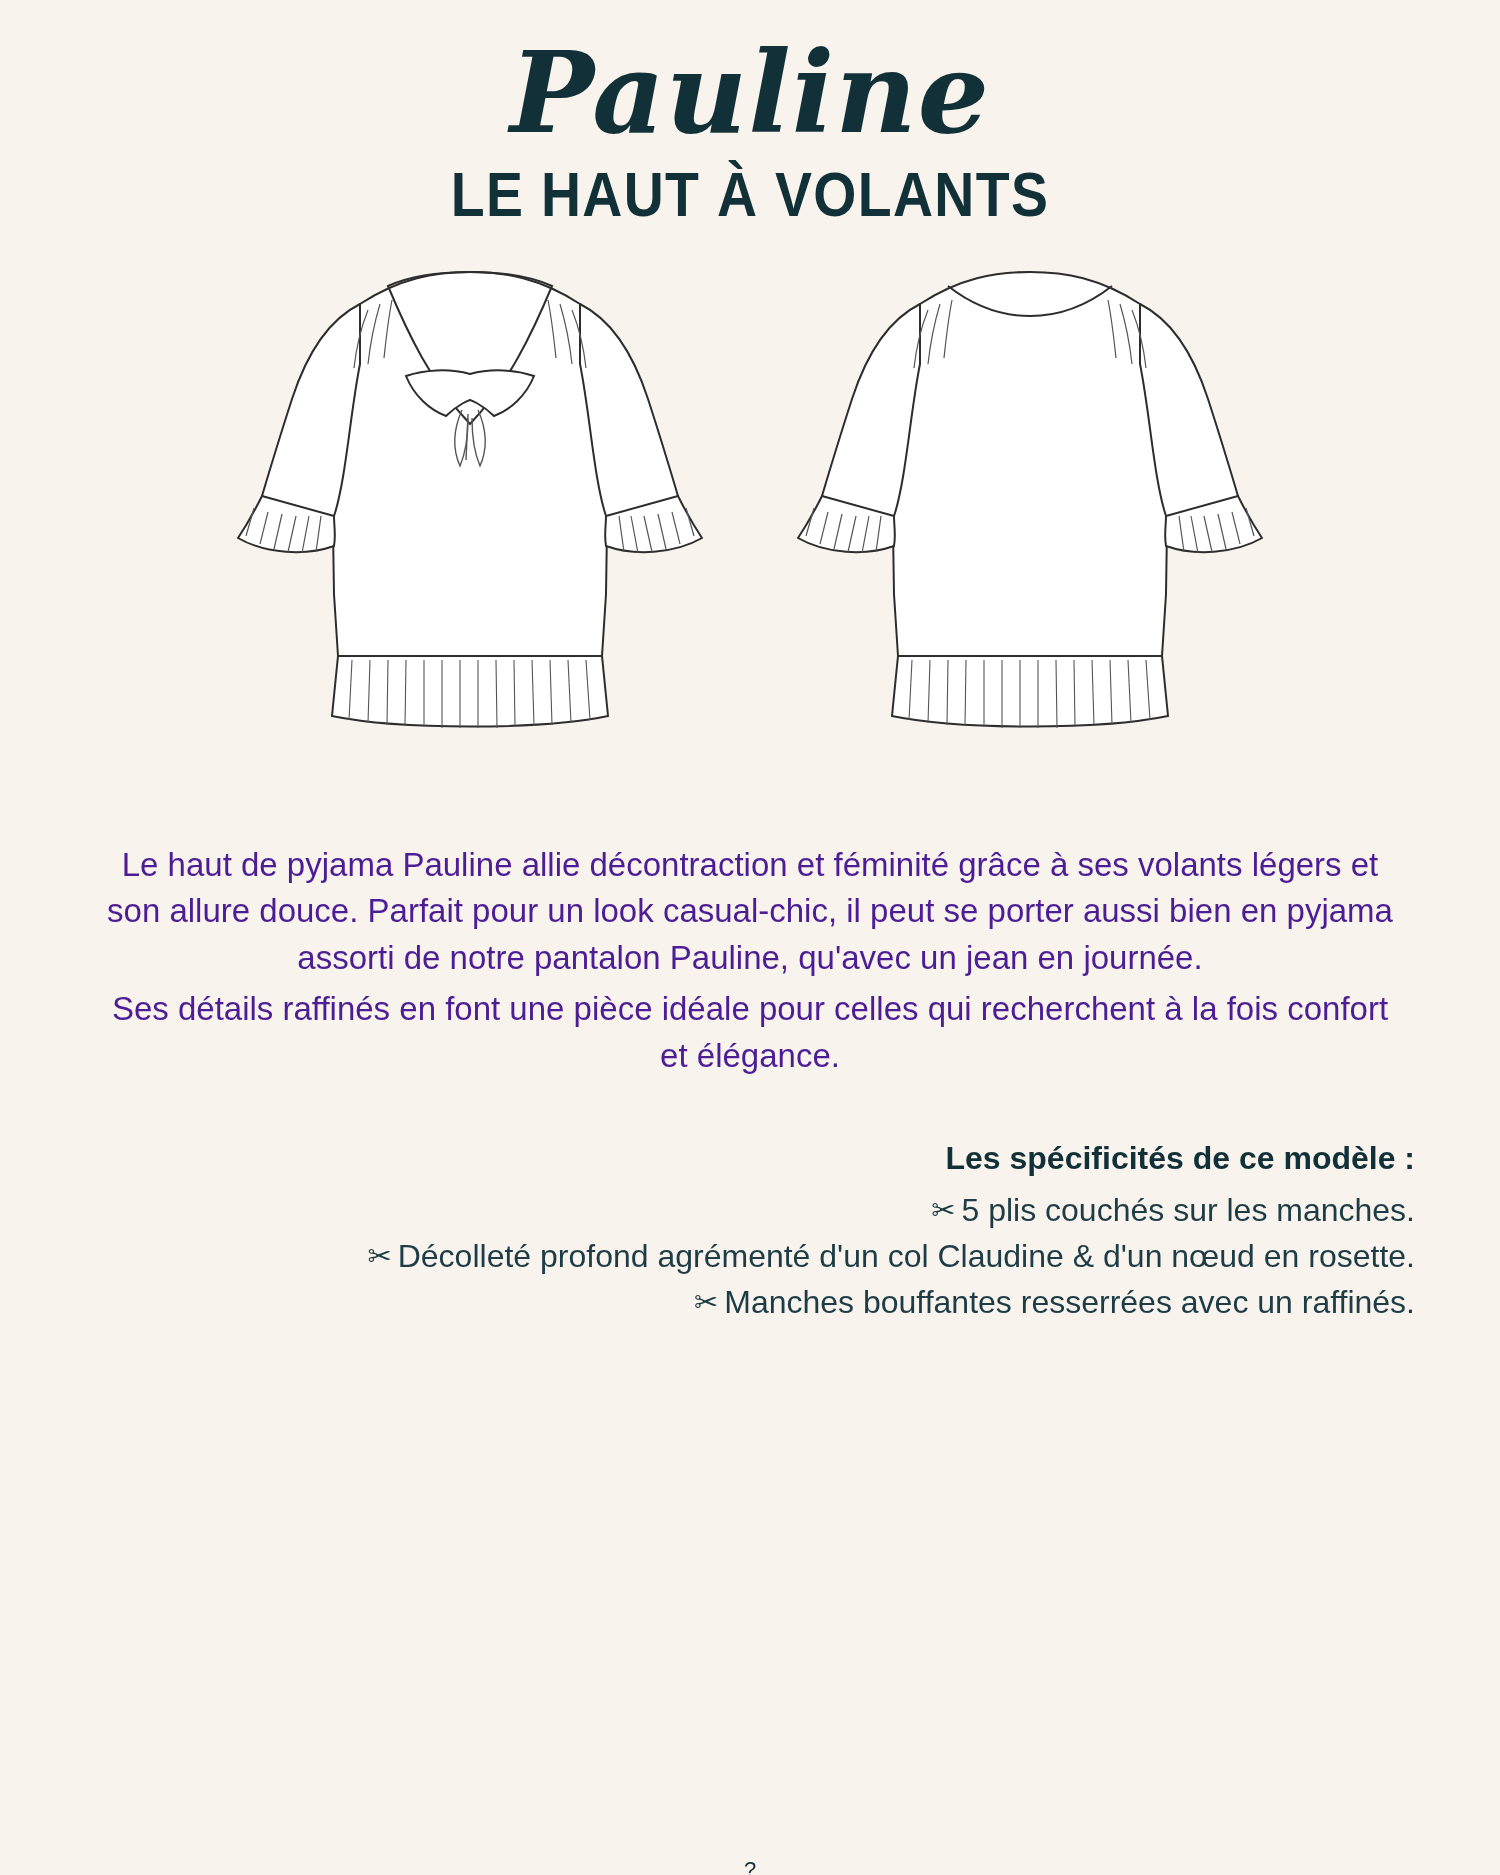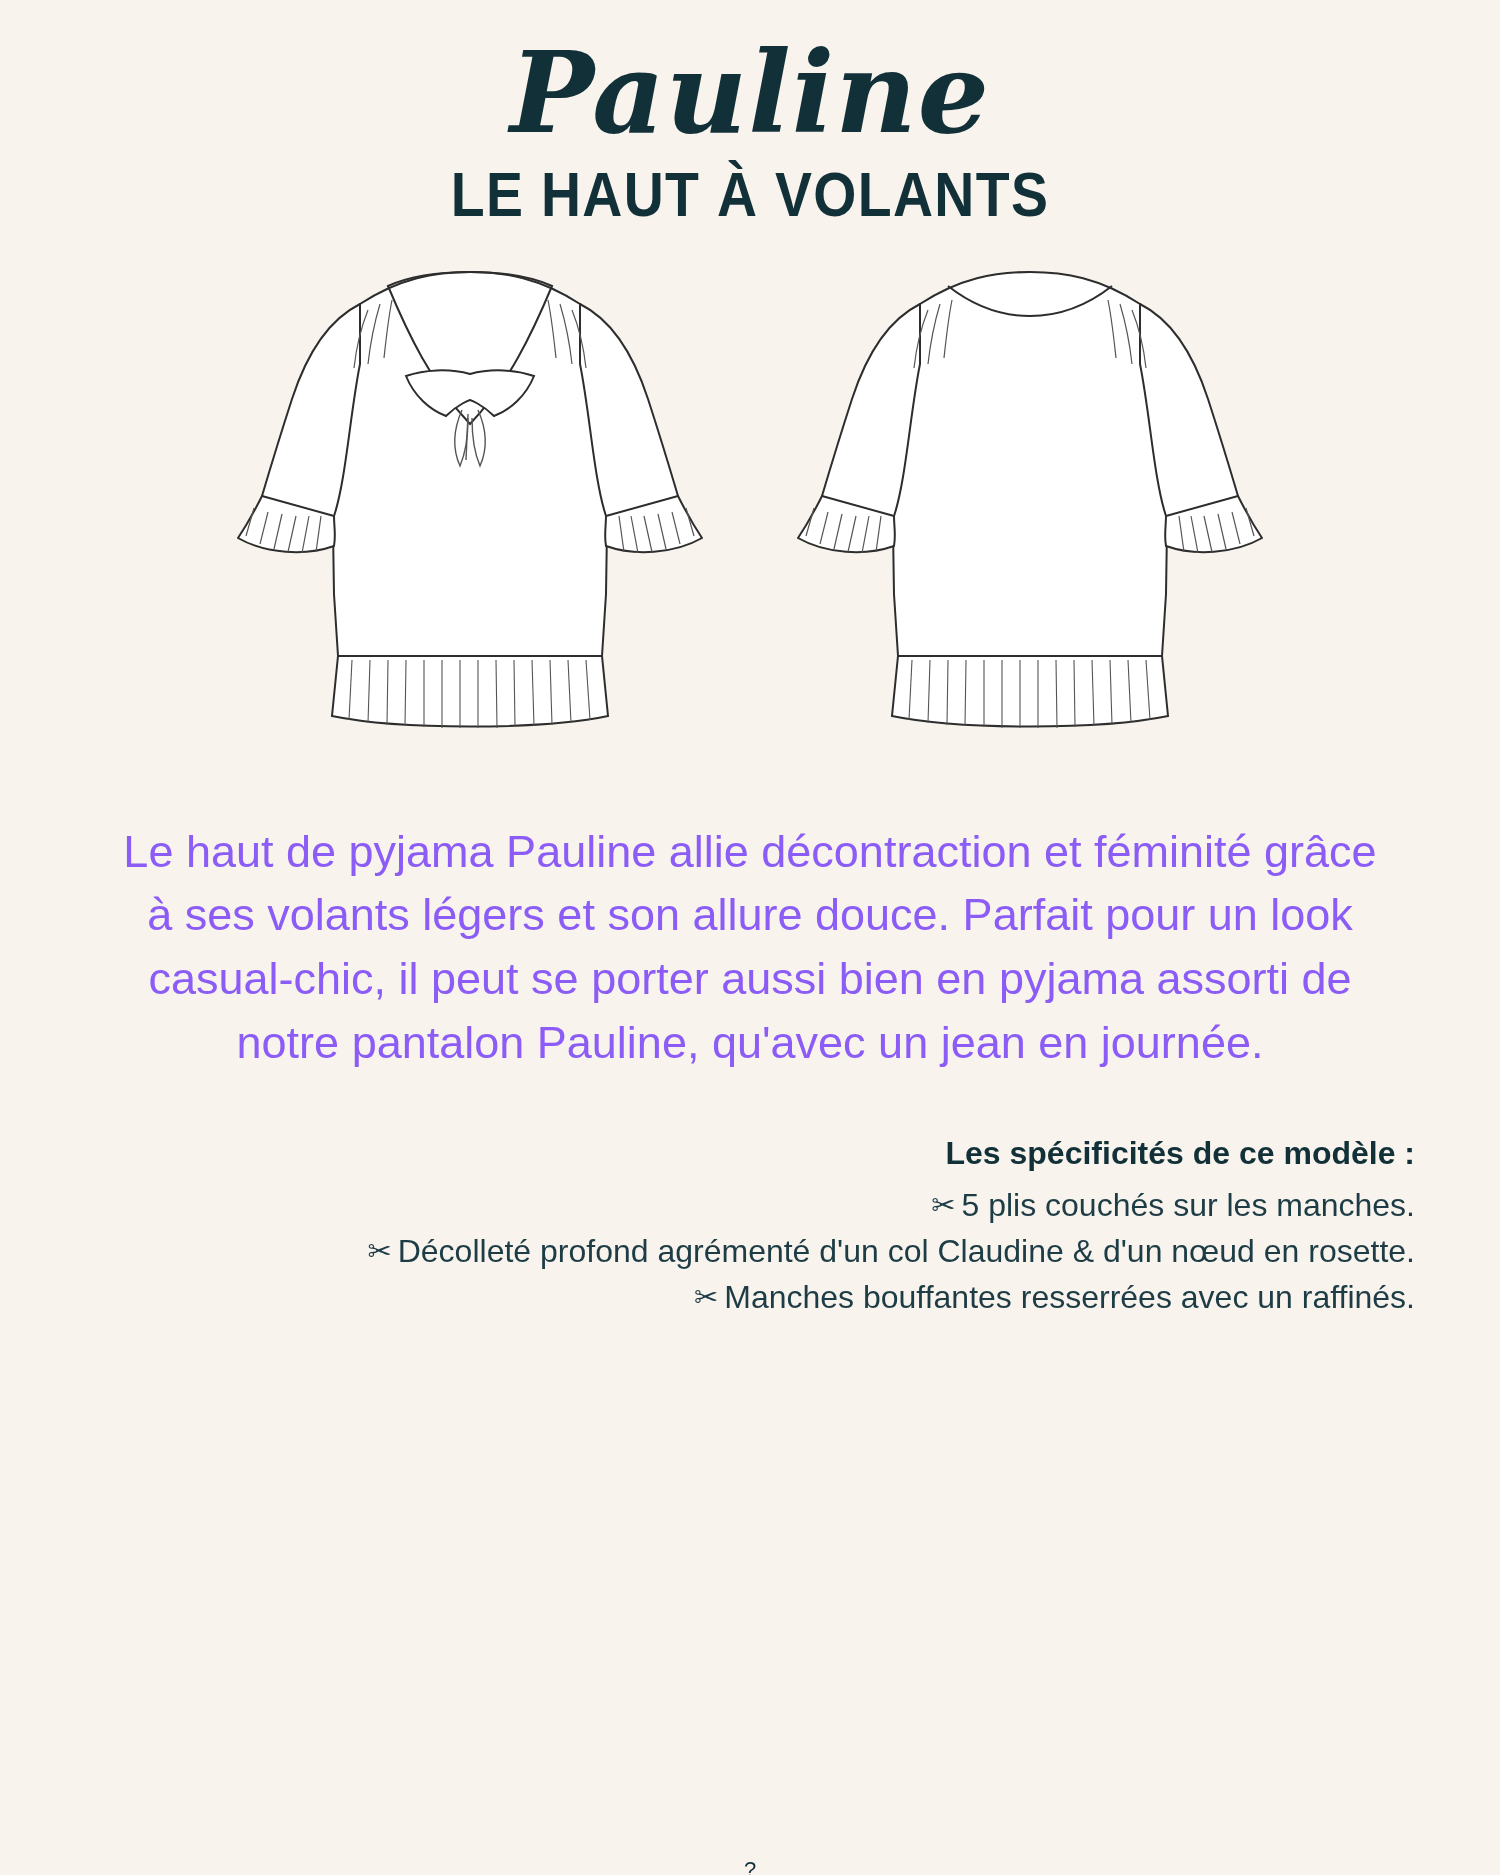--- a/index.html
+++ b/index.html
@@ -54,26 +54,26 @@
     justify-content: center;
     gap: 40px;
   }
   .garment-figure {
     width: 520px;
     height: 470px;
   }
 
   
   .description {
-    margin: 86px auto 0 auto;
+    margin: 108px auto 0 auto;
     width: 1290px;
     text-align: center;
-    font-size: 45px;
+    font-size: 33px;
     line-height: 1.42;
-    color: #8b5cf6;
+    color: #4c1d95;
   }
   .description p {
     margin: 0;
   }
   .description p + p {
     margin-top: 4px;
   }
 
   
   .specs {
@@ -260,20 +260,21 @@
           <path d="M340 396 L342 461"></path>
         <path d="M358 396 L361 459"></path>
           <path d="M376 396 L380 456"></path>
       </g>
     </svg>
 
   </div>
 
   <div class="description">
     <p>Le haut de pyjama Pauline allie décontraction et féminité grâce à ses volants légers et son allure douce. Parfait pour un look casual-chic, il peut se porter aussi bien en pyjama assorti de notre pantalon Pauline, qu'avec un jean en journée.</p>
+    <p>Ses détails raffinés en font une pièce idéale pour celles qui recherchent à la fois confort et élégance.</p>
   </div>
 
   <div class="specs">
     <p class="specs-title">Les spécificités de ce modèle :</p>
     <ul class="specs-list">
       <li>
         <span class="scissors">✂</span><span>5 plis couchés sur les manches.</span>
       </li>
       <li>
         <span class="scissors">✂</span><span>Décolleté profond agrémenté d'un col Claudine &amp; d'un nœud en rosette.</span>

